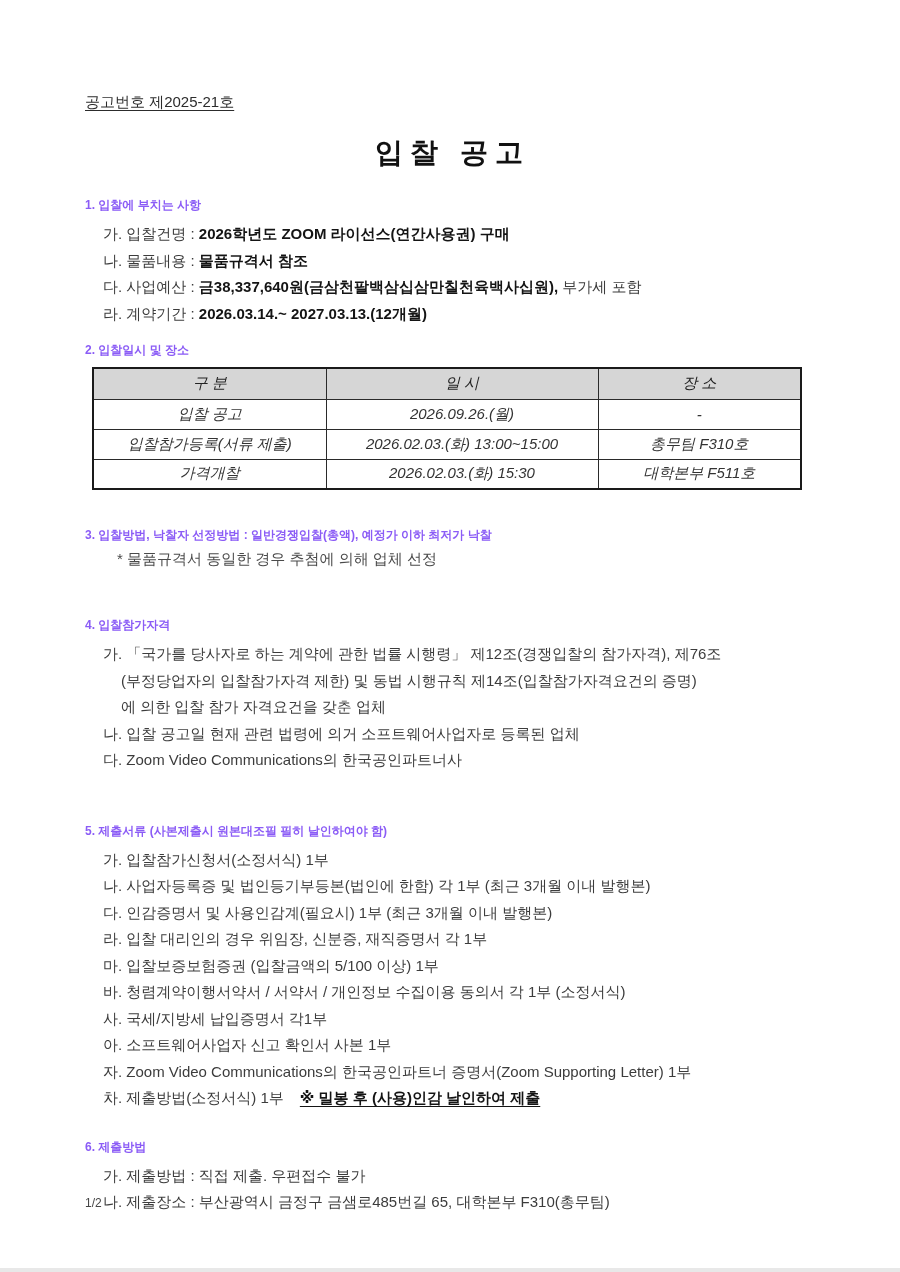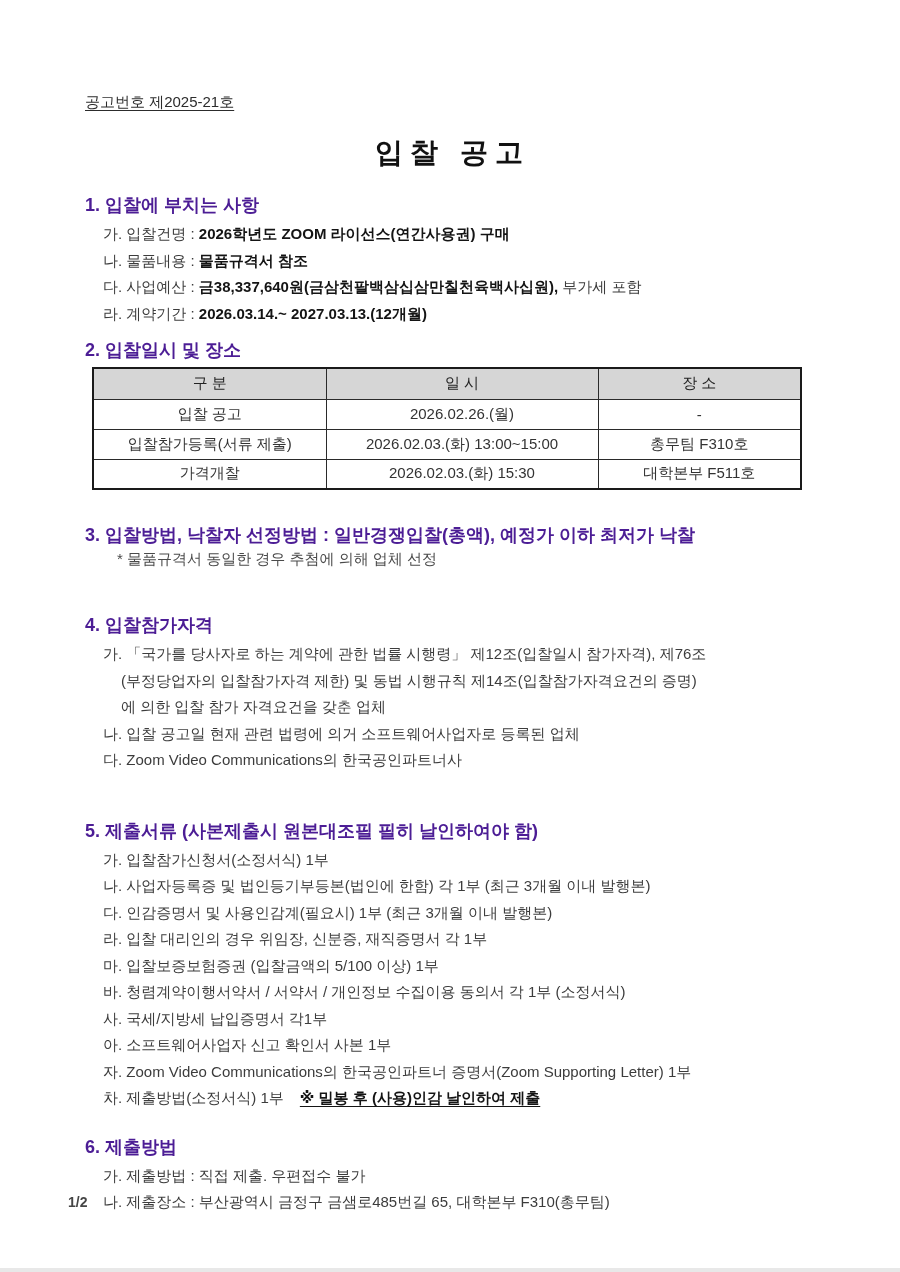--- a/index.html
+++ b/index.html
@@ -27,22 +27,22 @@
     margin-top: 24px;
     text-align: center;
     font-size: 28px;
     font-weight: bold;
     color: #111111;
     letter-spacing: 7px;
     line-height: 34px;
   }
   .sec-heading {
     font-weight: bold;
-    color: #4c1d95;
-    font-size: 18px;
+    color: #8b5cf6;
+    font-size: 12px;
     line-height: 22px;
   }
   .mt-s1 { margin-top: 24px; }
   .mt-s2 { margin-top: 12px; }
   .mt-s3 { margin-top: 34px; }
   .mt-s4 { margin-top: 42px; }
   .mt-s5 { margin-top: 46px; }
   .mt-s6 { margin-top: 24px; }
   .item-list { margin-top: 5px; }
   .item {
@@ -68,37 +68,37 @@
     table-layout: fixed;
   }
   table.schedule th, table.schedule td {
     border: 1px solid #2a2a2a;
     height: 30px;
     text-align: center;
     font-weight: normal;
     font-size: 15px;
     color: #333333;
     padding: 0 6px;
+    font-style: italic;
   }
   table.schedule th {
     background: #d6d6d6;
     height: 31px;
     color: #222222;
   }
   col.c1 { width: 233px; }
   col.c2 { width: 272px; }
   col.c3 { width: 203px; }
   td.dt { text-align: left; padding-left: 15px; }
   .page-indicator {
     position: absolute;
-    left: 68px;
+    left: 85px;
     bottom: 58px;
-    font-size: 14px;
+    font-size: 12px;
     color: #454545;
-    font-weight: bold;
   }
 </style>
 </head>
 <body>
 
 <div class="page">
 
   <div class="notice-number">공고번호 제2025-21호</div>
 
   <div class="doc-title">입찰 공고</div>
@@ -129,42 +129,42 @@
     <thead>
       <tr>
         <th>구 분</th>
         <th>일 시</th>
         <th>장 소</th>
       </tr>
     </thead>
     <tbody>
       <tr>
         <td>입찰 공고</td>
-        <td class="dt">2026.02.26.(월)</td>
+        <td class="dt">2026.09.26.(월)</td>
         <td>-</td>
       </tr>
       <tr>
         <td>입찰참가등록(서류 제출)</td>
         <td class="dt">2026.02.03.(화) 13:00~15:00</td>
         <td>총무팀 F310호</td>
       </tr>
       <tr>
         <td>가격개찰</td>
         <td class="dt">2026.02.03.(화) 15:30</td>
         <td>대학본부 F511호</td>
       </tr>
     </tbody>
   </table>
 
   <div class="sec-heading mt-s3">3. 입찰방법, 낙찰자 선정방법 : 일반경쟁입찰(총액), 예정가 이하 최저가 낙찰</div>
   <div class="note-line">* 물품규격서 동일한 경우 추첨에 의해 업체 선정</div>
 
   <div class="sec-heading mt-s4">4. 입찰참가자격</div>
   <div class="item-list">
-    <div class="item">가. 「국가를 당사자로 하는 계약에 관한 법률 시행령」 제12조(입찰일시 참가자격), 제76조</div>
+    <div class="item">가. 「국가를 당사자로 하는 계약에 관한 법률 시행령」 제12조(경쟁입찰의 참가자격), 제76조</div>
     <div class="item cont">(부정당업자의 입찰참가자격 제한) 및 동법 시행규칙 제14조(입찰참가자격요건의 증명)</div>
     <div class="item cont">에 의한 입찰 참가 자격요건을 갖춘 업체</div>
     <div class="item">나. 입찰 공고일 현재 관련 법령에 의거 소프트웨어사업자로 등록된 업체</div>
     <div class="item">다. Zoom Video Communications의 한국공인파트너사</div>
   </div>
 
   <div class="sec-heading mt-s5">5. 제출서류 (사본제출시 원본대조필 필히 날인하여야 함)</div>
   <div class="item-list">
     <div class="item">가. 입찰참가신청서(소정서식) 1부</div>
     <div class="item">나. 사업자등록증 및 법인등기부등본(법인에 한함) 각 1부 (최근 3개월 이내 발행본)</div>

